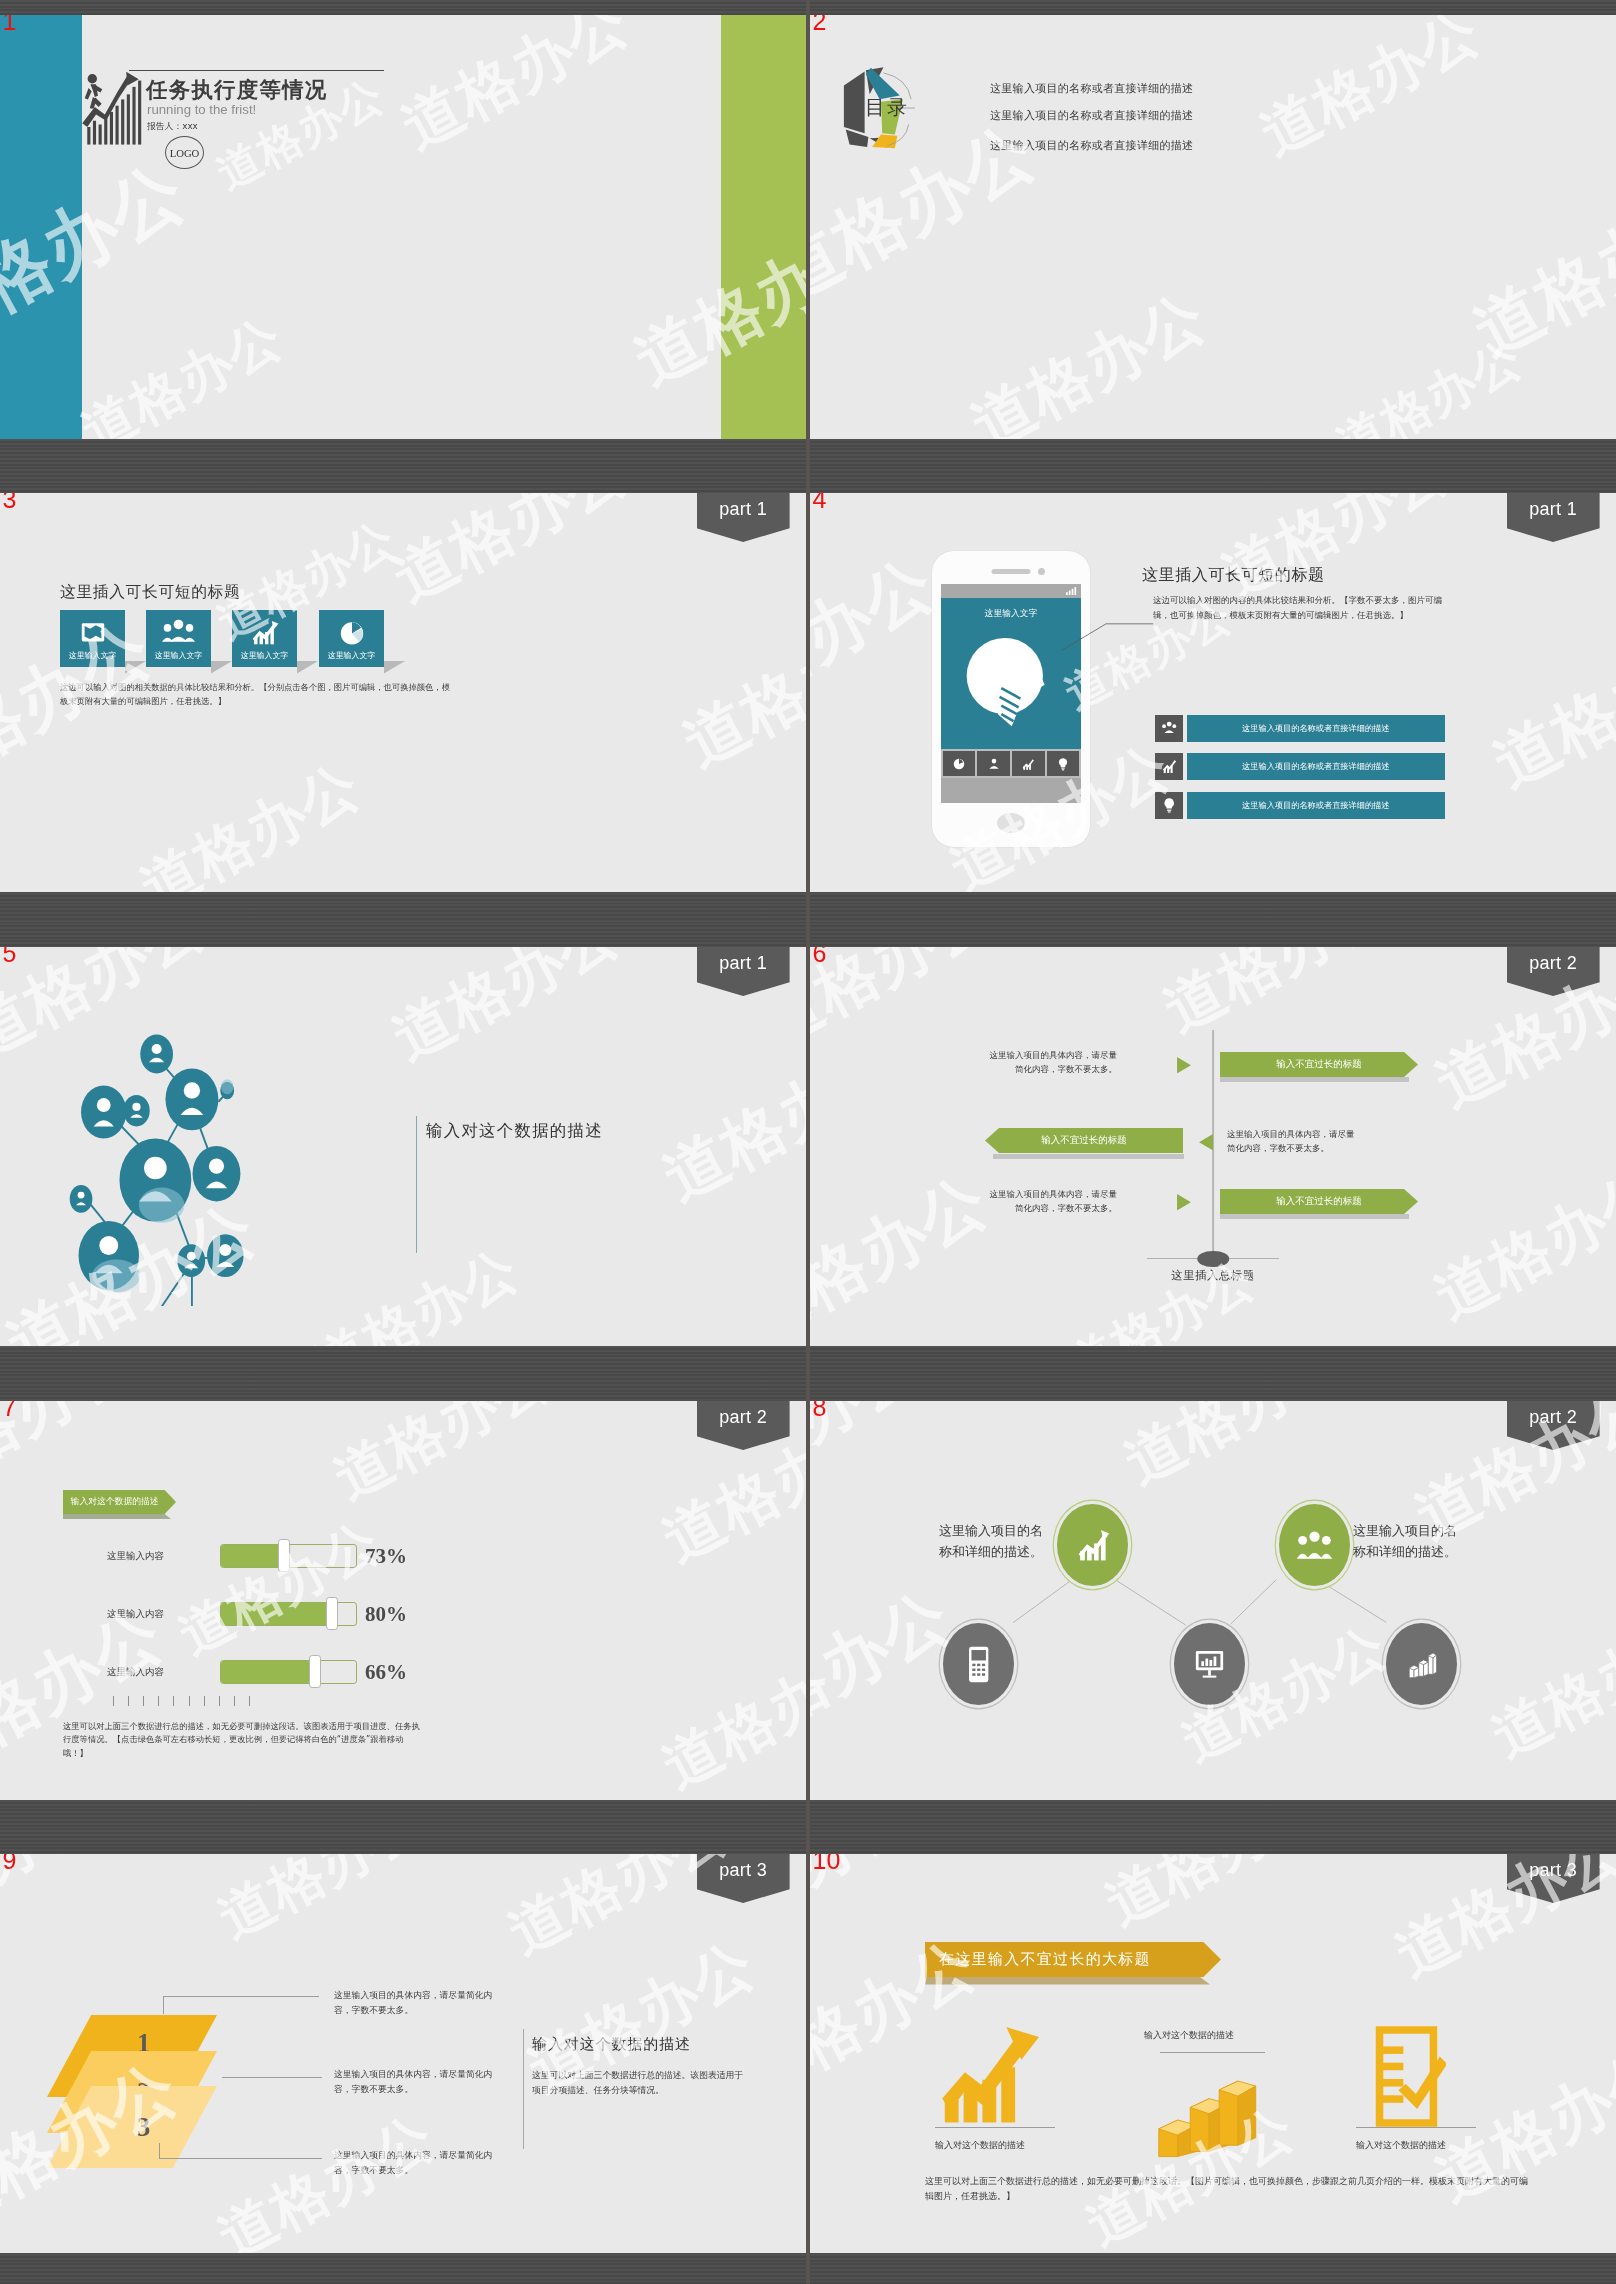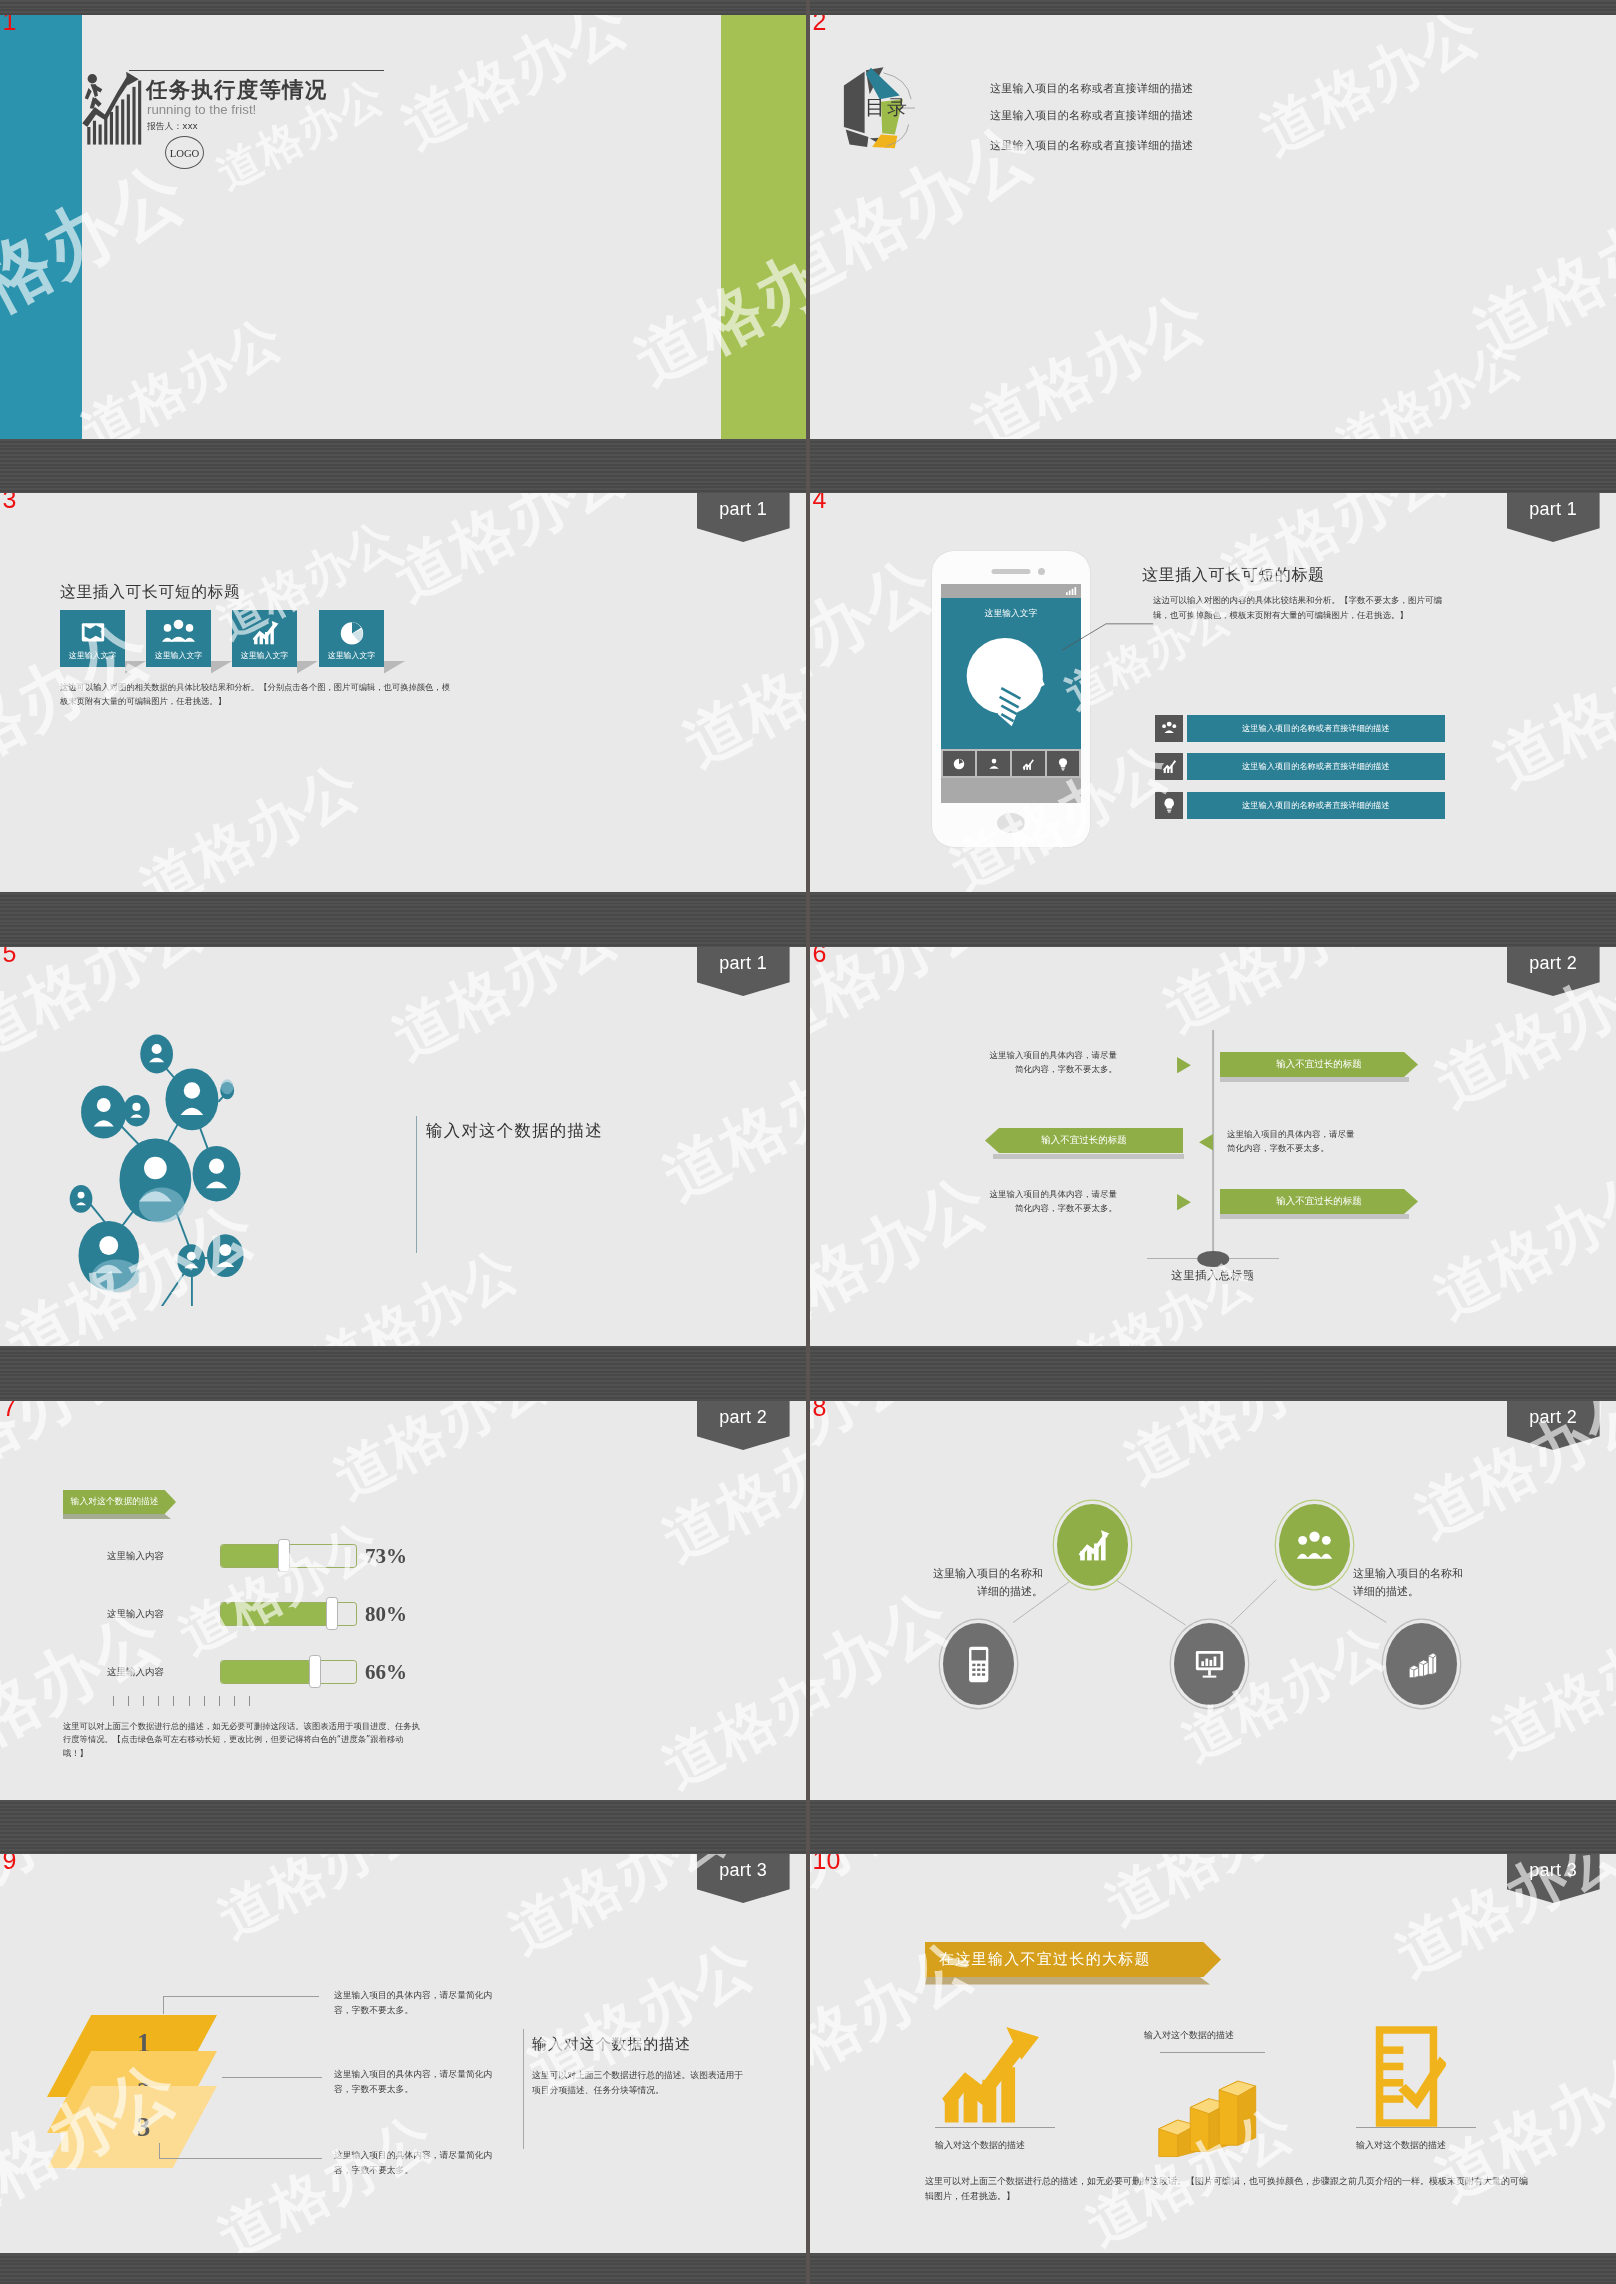--- a/index.html
+++ b/index.html
@@ -159,22 +159,22 @@
   .s7-ticks{ position:absolute; left:113px; top:399px; width:137px; height:10px;}
   .s7-ticks i{ position:absolute; top:0; width:0.9px; height:10px; background:#8e8e8e;}
   .s7-desc{ position:absolute; left:63px; top:423px; width:359px; font-size:8.3px;
     line-height:1.62; color:#3b3b3b; font-family:"DejaVu Sans",sans-serif;}
 
   
   .s8-bub{ position:absolute; width:71px; height:82px; border-radius:50%;
     display:flex; align-items:center; justify-content:center;}
   .s8-bub.green{ background:#8fae47; box-shadow:0 0 0 3.2px #e9e9e9, 0 0 0 4.4px #b7cd7e;}
   .s8-bub.gray{ background:#6f6f6f; box-shadow:0 0 0 3.2px #e9e9e9, 0 0 0 4.4px #bdbdbd;}
-  .s8-txt{ position:absolute; width:110px; font-size:11px; line-height:1.62;
-    color:#3b3b3b; font-family:Liberation Serif, serif;margin-top:44px;}
+  .s8-txt{ position:absolute; width:110px; font-size:13px; line-height:1.62;
+    color:#3b3b3b; font-family:Liberation Mono, monospace;}
 
   
   .s9-layer{ position:absolute; width:170px; height:82px;
     clip-path:polygon(26% 0, 100% 0, 74% 100%, 0 100%);}
   .s9-num{ position:absolute; font-size:26.5px; color:#5a5a5a; font-weight:bold;
     font-family:"Liberation Serif",serif;}
   .s9-txt{ position:absolute; width:164px; font-size:8.8px; line-height:1.65;
     color:#3b3b3b; font-family:"DejaVu Sans",sans-serif;}
   .s9-lead{ position:absolute; height:0.9px; background:#9c9c9c;}
   .s9-leadv{ position:absolute; width:0.9px; background:#9c9c9c;}

